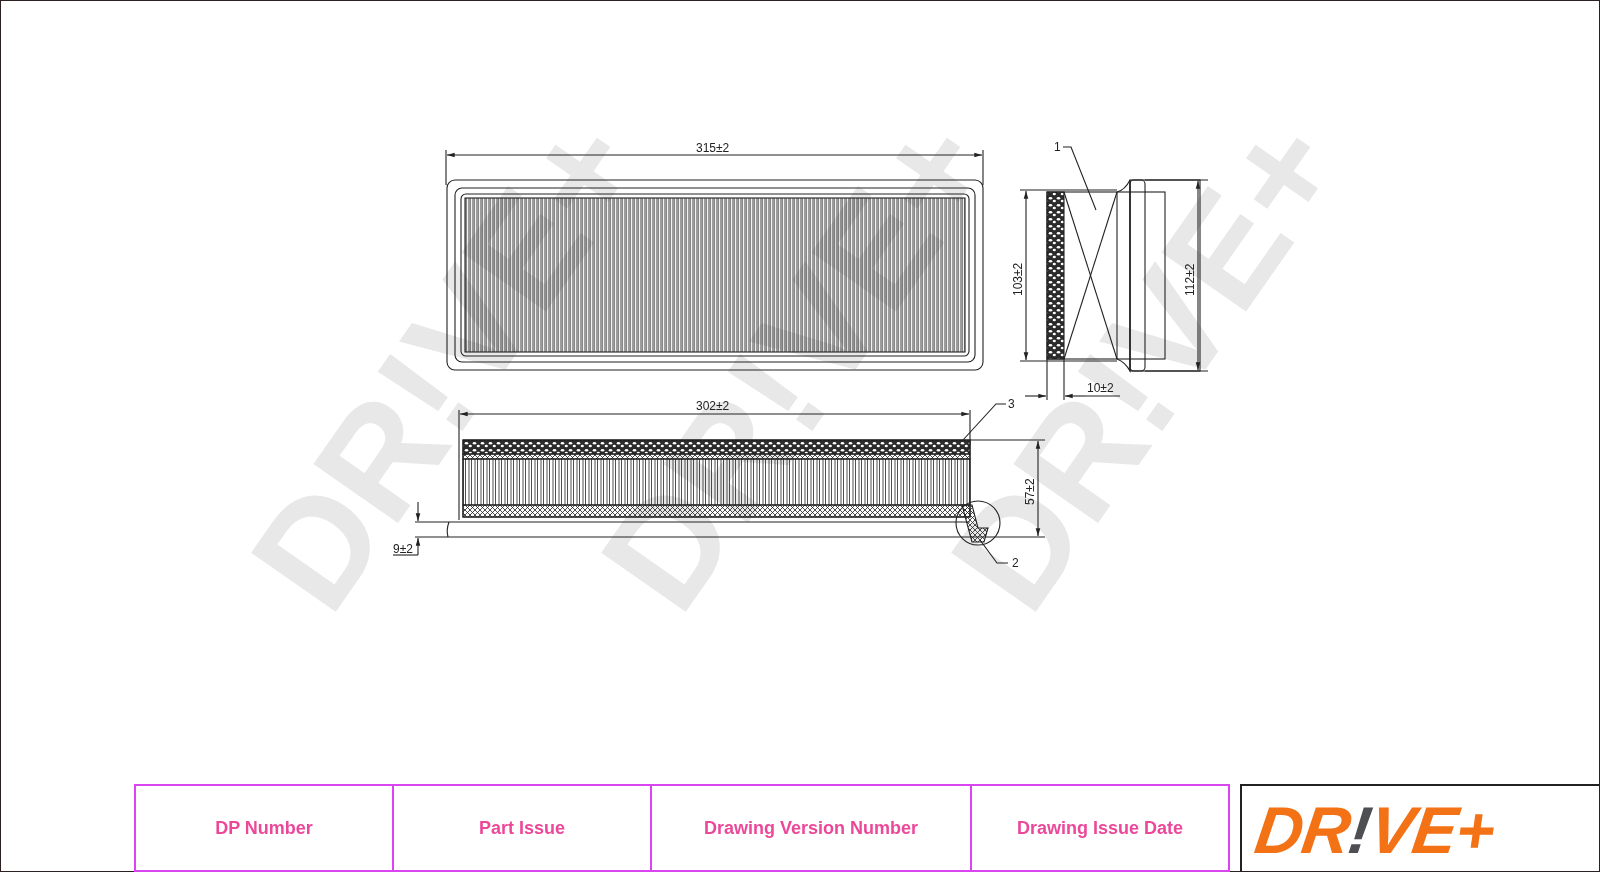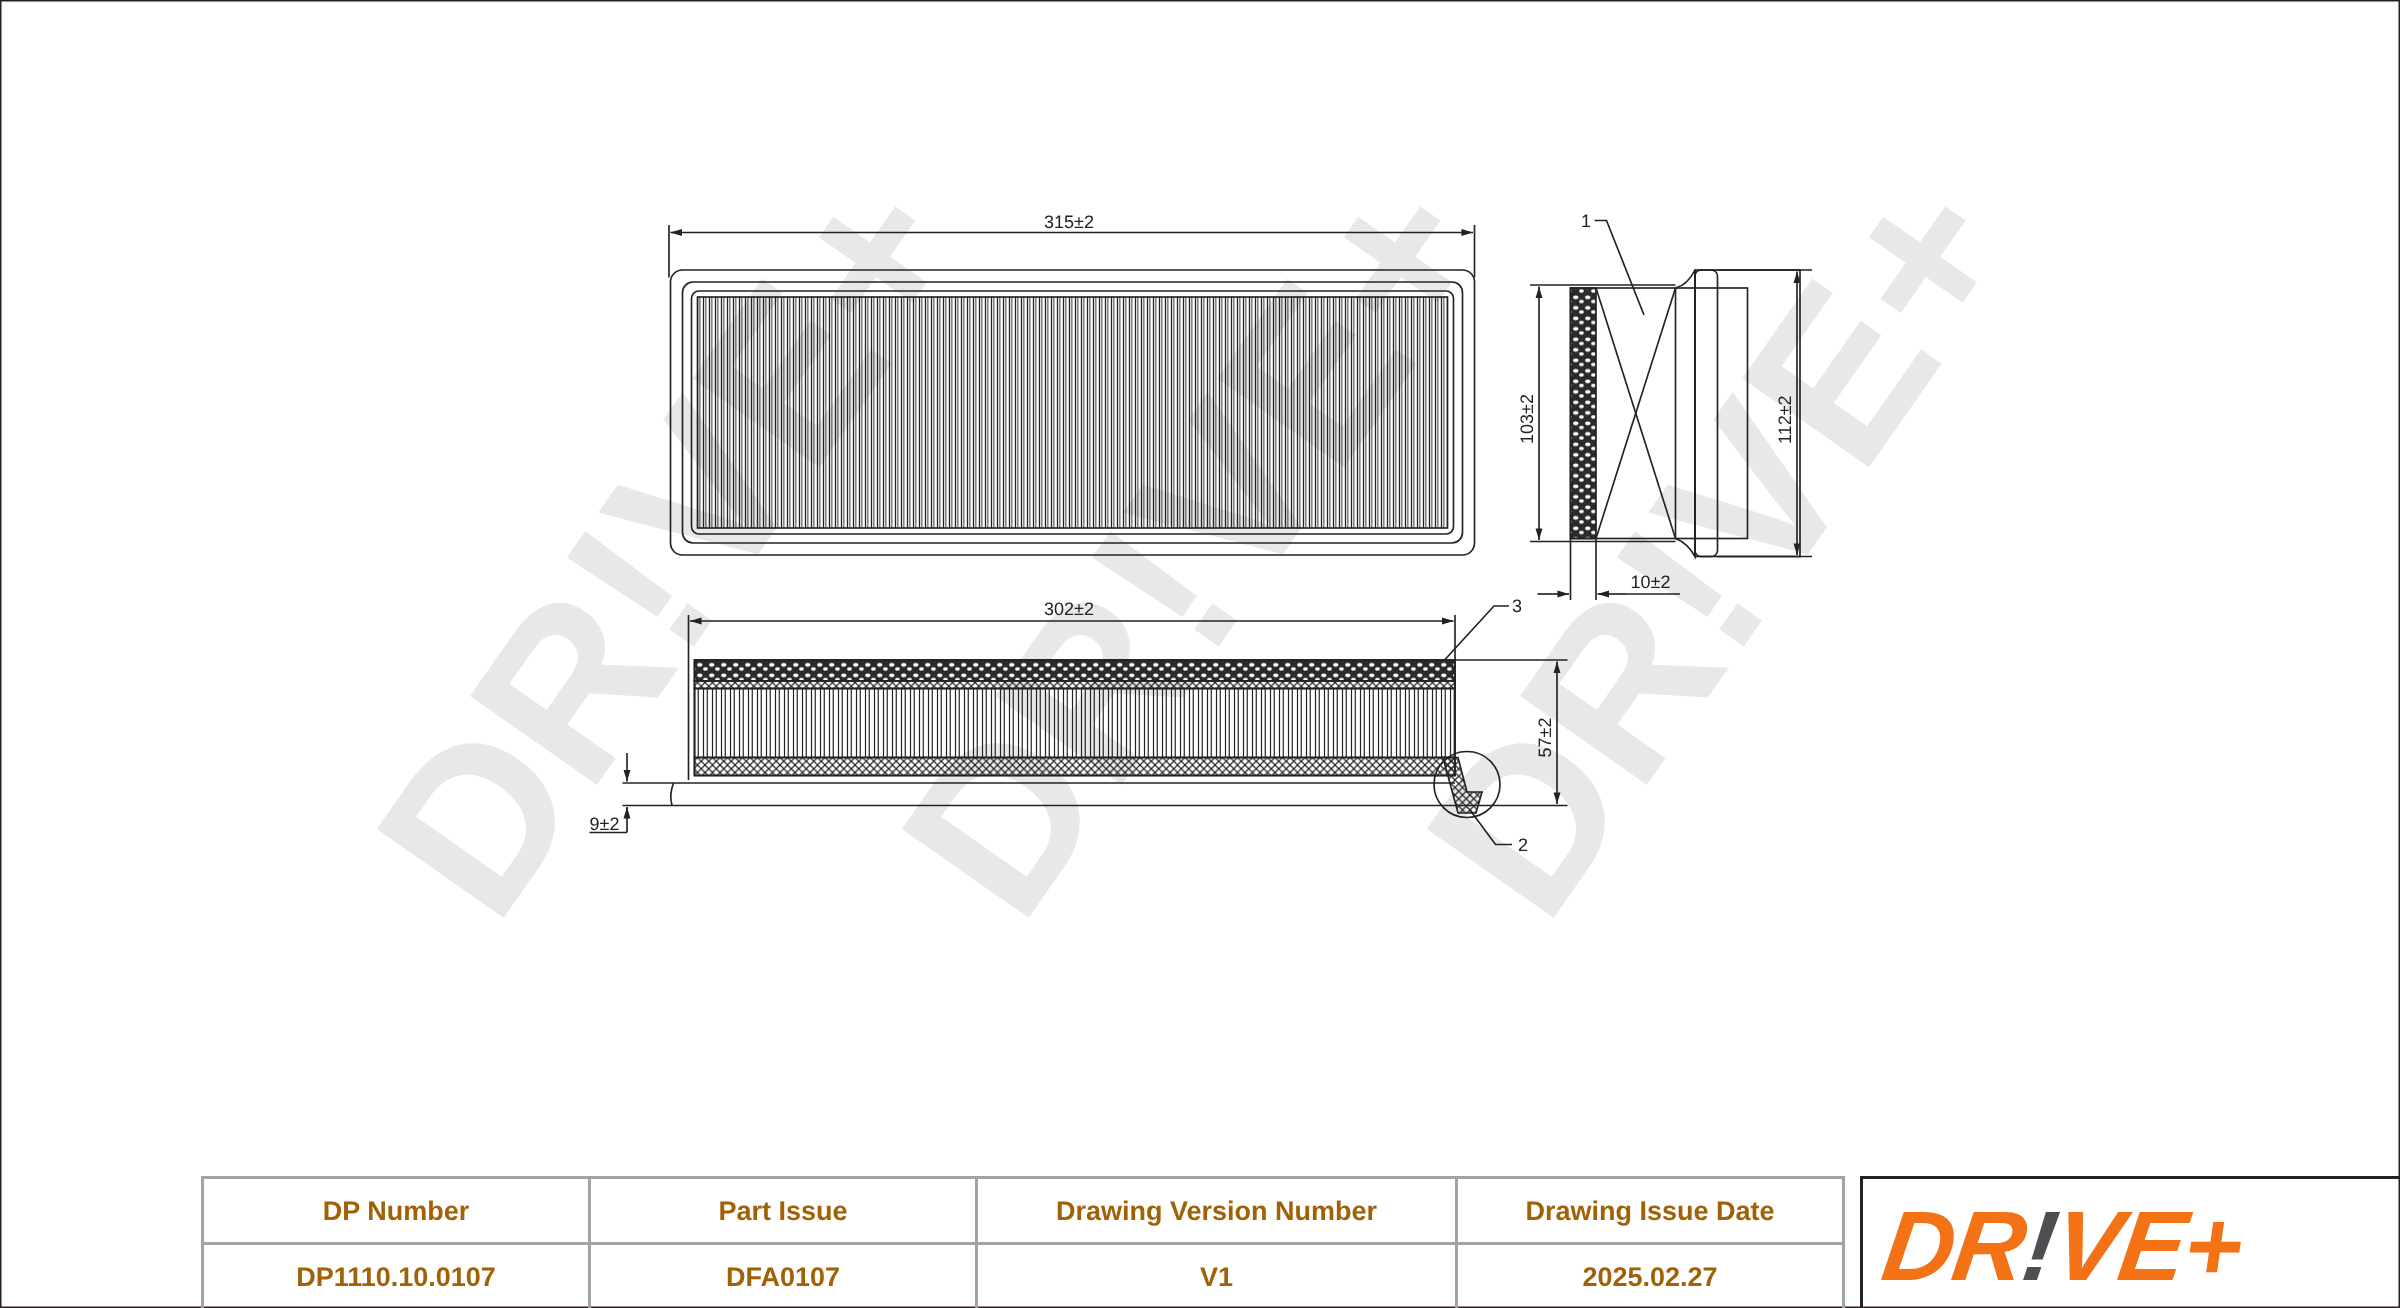--- a/index.html
+++ b/index.html
@@ -2,21 +2,21 @@
 <html><head>
 <meta charset="utf-8">
 <style>
   html, body { margin: 0; padding: 0; background: #ffffff; }
   body { width: 1600px; height: 872px; position: relative; overflow: hidden; font-family: "Liberation Sans", sans-serif; }
   .frame { position: absolute; left: 0; top: 0; width: 1598px; height: 870px; border: 1px solid #2a2020; box-sizing: content-box; }
   svg.drawing { position: absolute; left: 0; top: 0; }
   .dim-text { font-family: "Liberation Sans", sans-serif; font-size: 12px; fill: #222; }
   .title-block { position: absolute; left: 134px; top: 784px; width: 1466px; height: 88px; }
   table.tb { position: absolute; left: 0; top: 0; border-collapse: collapse; height: 88px; }
-  table.tb td { border: 2px solid #a3a3a3; text-align: center; font-family: "Liberation Sans", sans-serif; font-weight: bold; font-size: 18px; color: #a16207; padding: 0; height: 42px; }
+  table.tb td { border: 2px solid #d946ef; text-align: center; font-family: "Liberation Sans", sans-serif; font-weight: bold; font-size: 18px; color: #ec4899; padding: 0; height: 42px; }
   .logo-cell { position: absolute; left: 1106px; top: 0; width: 360px; height: 88px; border-top: 2px solid #222; border-left: 2px solid #222; box-sizing: border-box; }
   .logo { position: absolute; left: 14px; top: 8px; font-family: "Liberation Sans", sans-serif; font-weight: bold; font-style: italic; font-size: 66px; letter-spacing: -1px; color: #f47216; line-height: 72px; transform: skewX(-8deg); }
   .logo .bang { color: #4d4f53; }
 </style>
 </head>
 <body>
 
 <div class="frame"></div>
 
 <svg class="drawing" width="1600" height="872" viewBox="0 0 1600 872" xmlns="http://www.w3.org/2000/svg">
@@ -117,24 +117,18 @@
 
 <div class="title-block">
   <table class="tb">
     <tbody>
         <tr>
       <td style="width:256px">DP Number</td>
       <td style="width:256px">Part Issue</td>
       <td style="width:318px">Drawing Version Number</td>
       <td style="width:256px">Drawing Issue Date</td>
     </tr>
-    <tr>
-      <td>DP1110.10.0107</td>
-      <td>DFA0107</td>
-      <td>V1</td>
-      <td>2025.02.27</td>
-    </tr>
   </tbody>
     </table>
   <div class="logo-cell">
     <div class="logo"><span>DR</span><span class="bang">!</span><span>VE+</span></div>
   </div>
 </div>
 
 </body></html>

